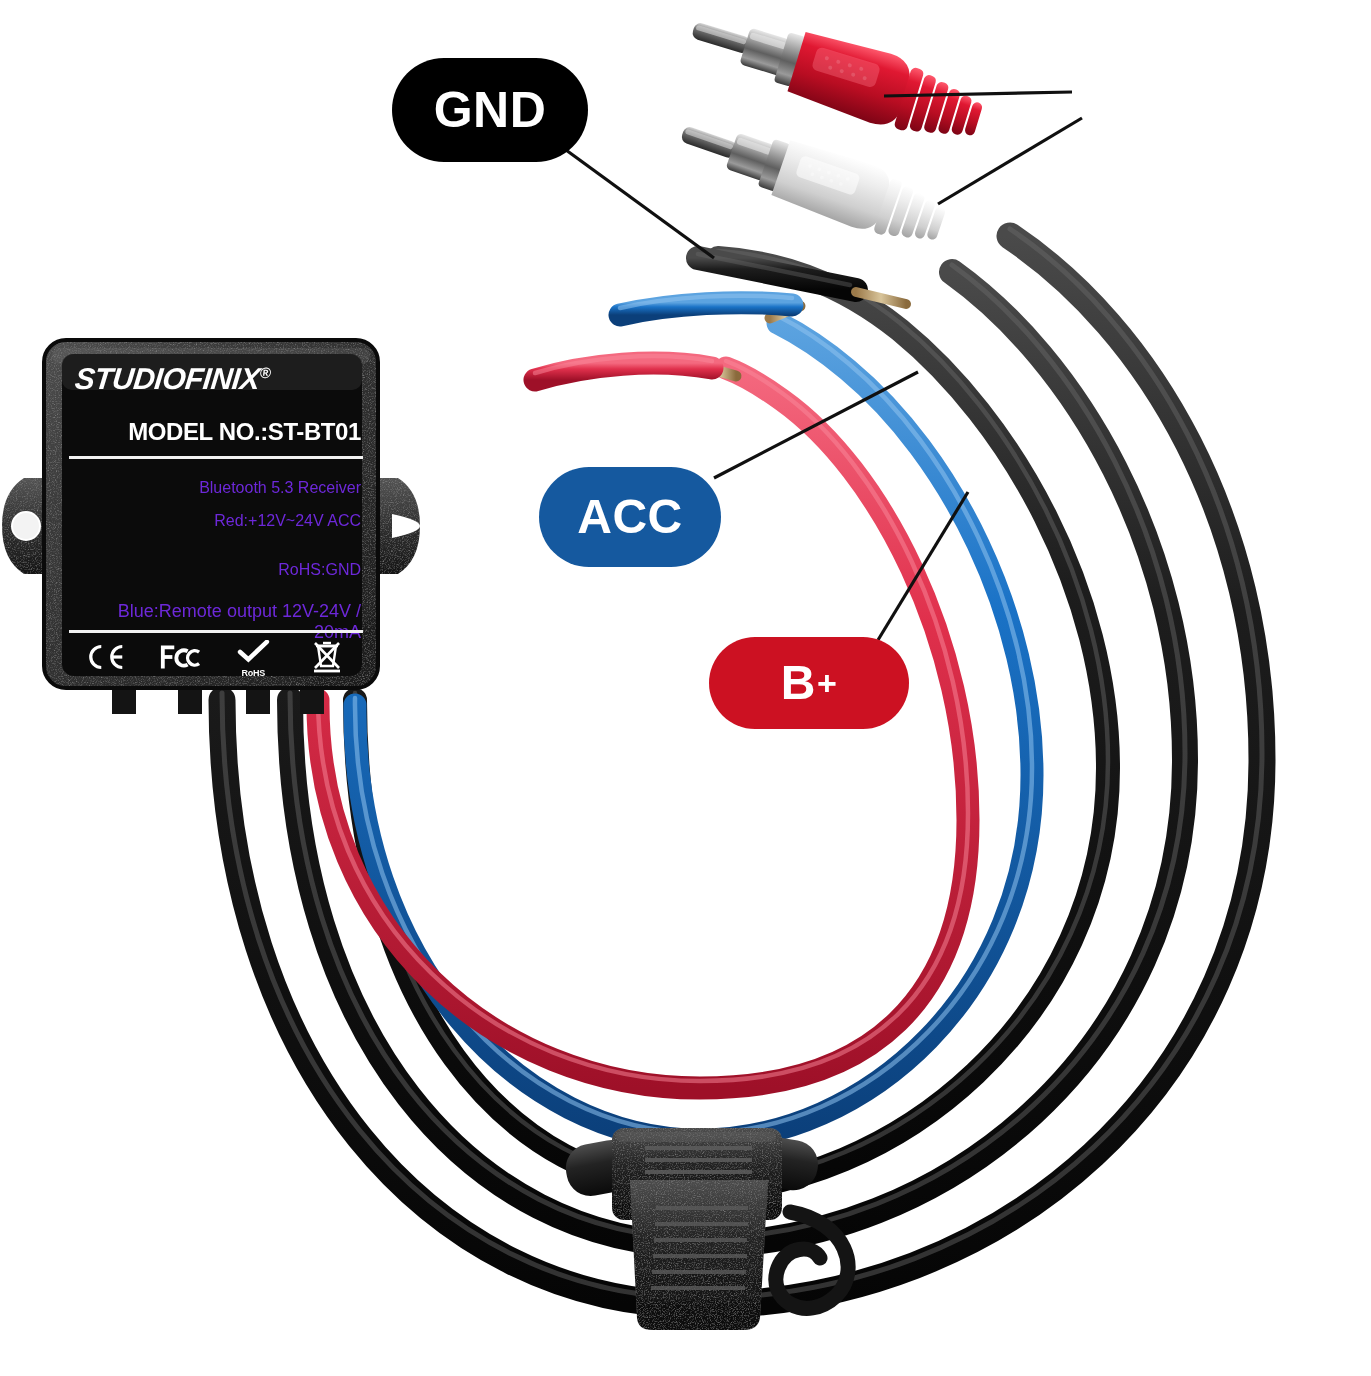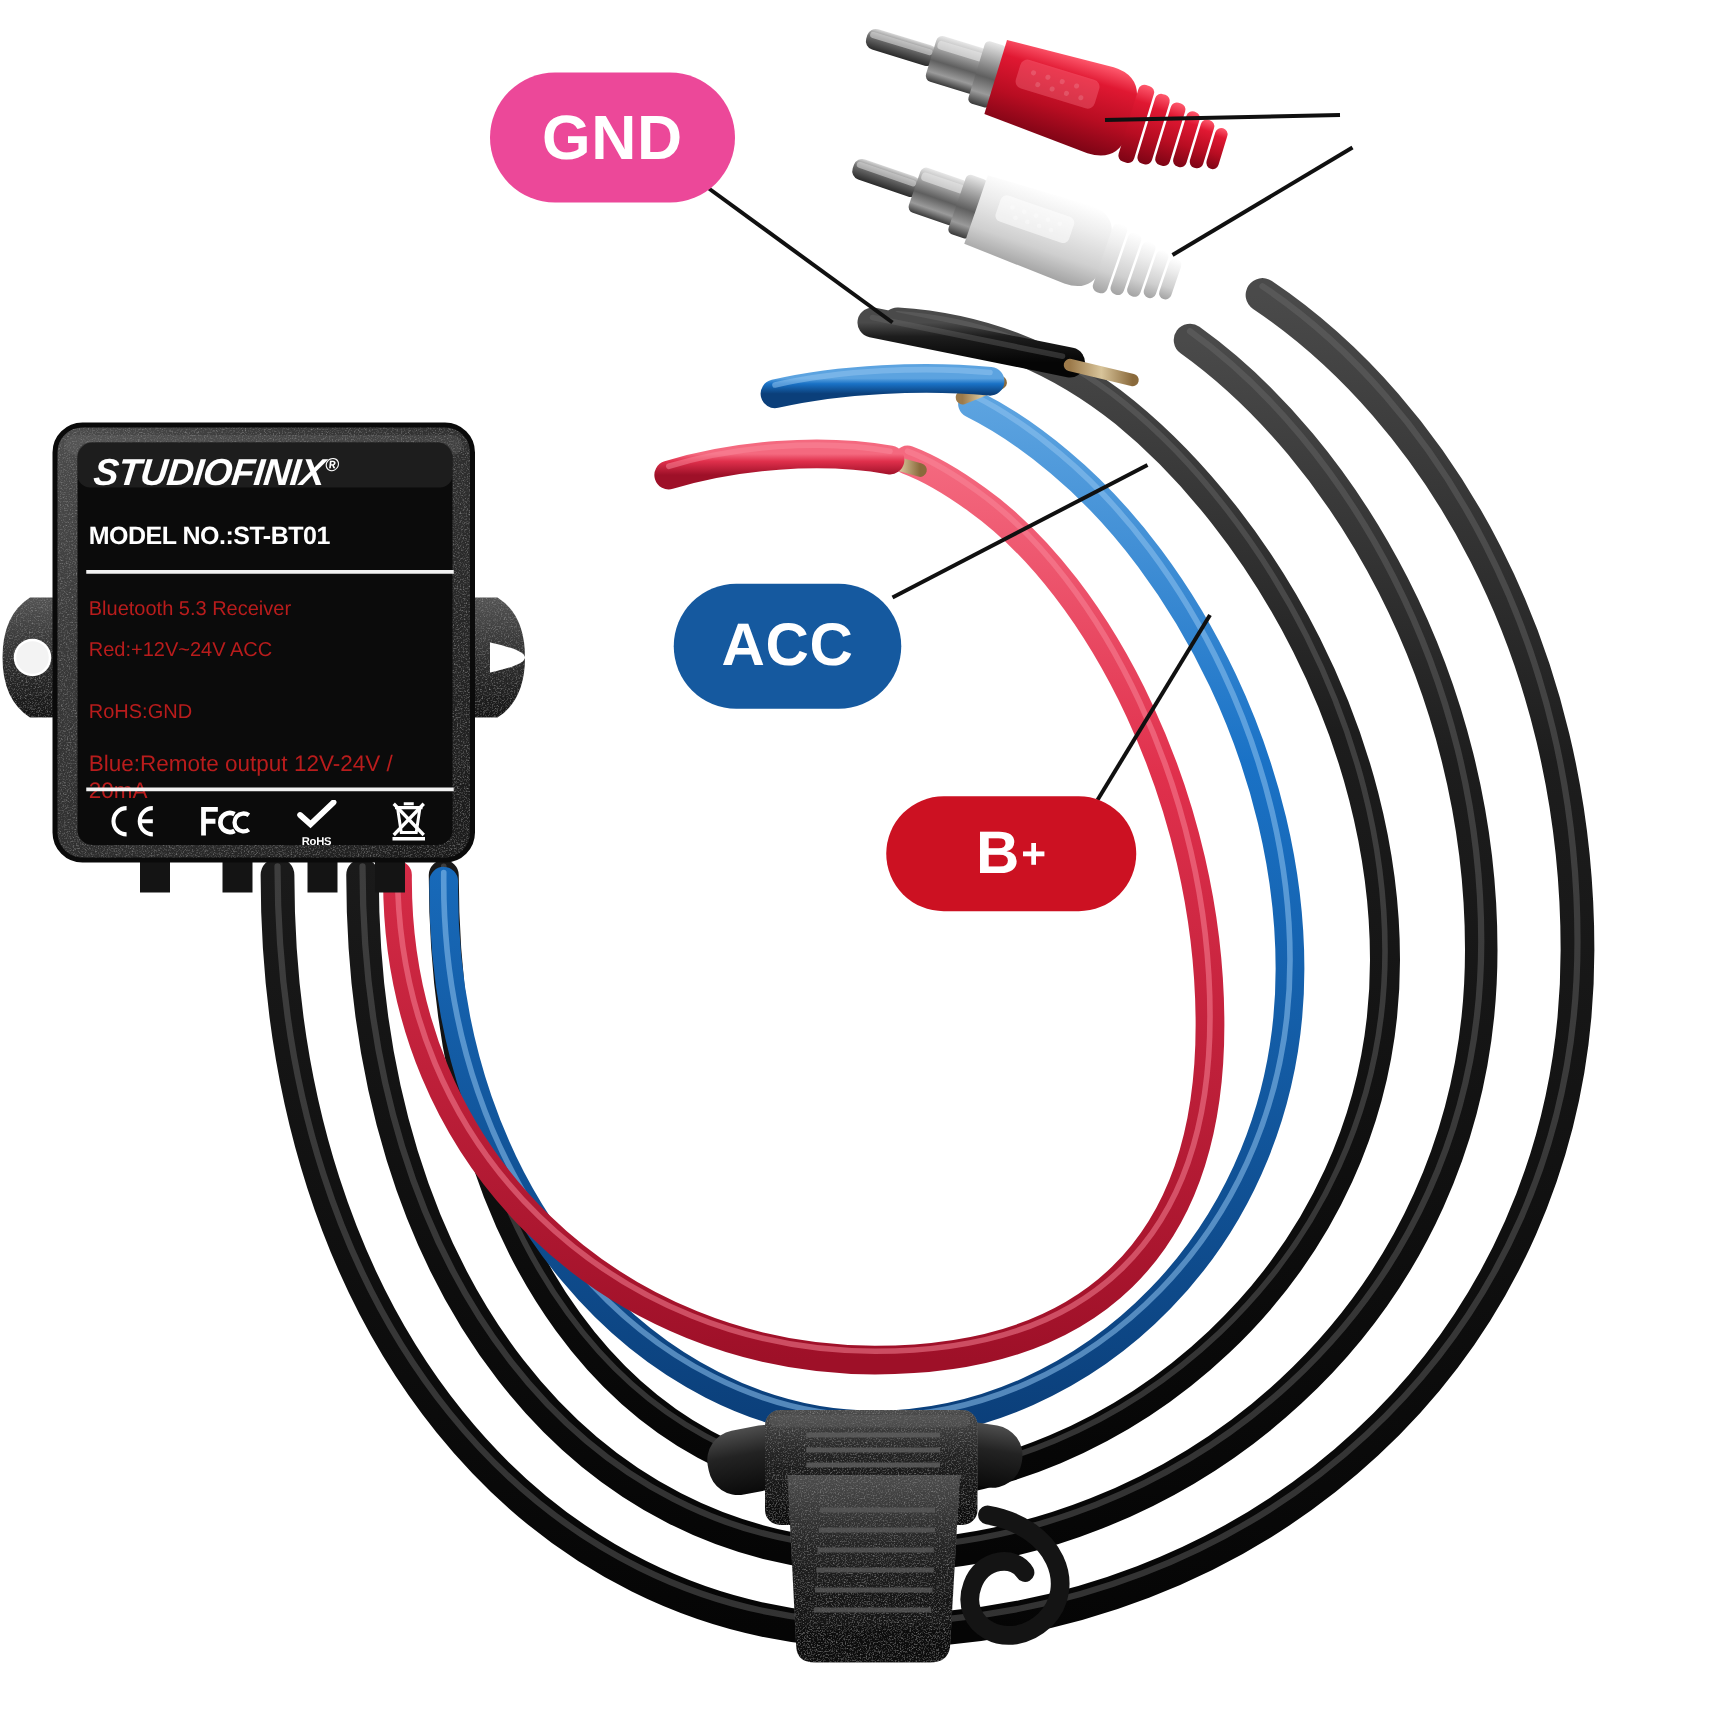--- a/index.html
+++ b/index.html
@@ -35,21 +35,21 @@
     font-weight: bold;
     letter-spacing: 0.5px;
     line-height: 1;
     white-space: nowrap;
     z-index: 40;
     box-sizing: border-box;
   }
   .pill-gnd {
     left: 392px; top: 58px;
     width: 196px; height: 104px;
-    background: #ec4899;
+    background: #000000;
     font-size: 50px;
   }
   .pill-aux {
     left: 1057px; top: 46px;
     width: 296px; height: 104px;
     background: #1c1c1c;
     font-size: 50px;
   }
   .pill-acc {
     left: 539px; top: 467px;
@@ -89,32 +89,32 @@
   }
   .brand .reg {
     font-size: 15px;
     vertical-align: super;
     font-style: normal;
   }
   .model {
     position: absolute;
     left: 8px; top: 62px;
     width: 290px;
-    text-align: left;
+    text-align: right;
     color: #ffffff;
-    font-size: 20px;
+    font-size: 24px;
     font-weight: bold;
     letter-spacing: -0.4px;
   }
   .spec {
     position: absolute;
     width: 290px;
     left: 8px;
-    text-align: left;
-    color: #b91c1c;
+    text-align: right;
+    color: #6d28d9;
     font-size: 16px;
     font-weight: normal;
   }
   .spec-0 { top: 123px; }
   .spec-1 { top: 156px; }
   .spec-2 { top: 205px; }
   .spec-3 { top: 245px; font-size: 18px; }
   .rule {
     position: absolute;
     left: 6px;

